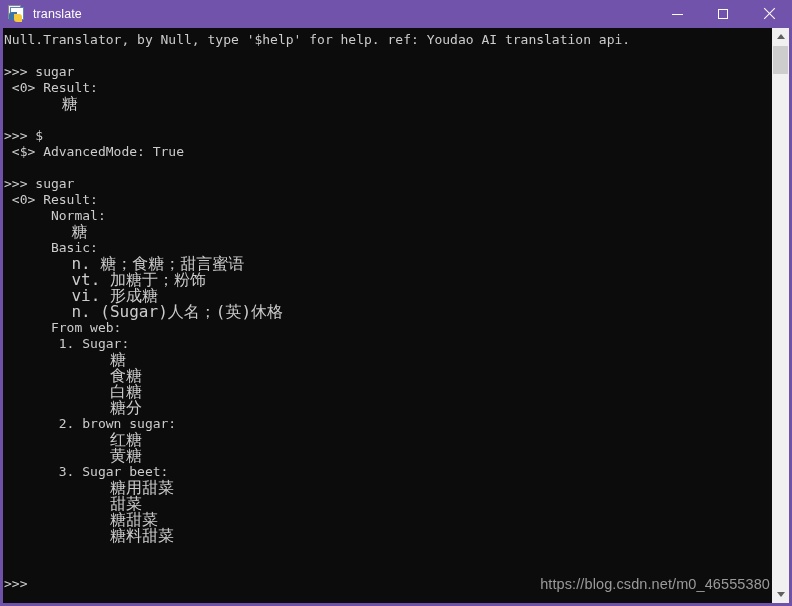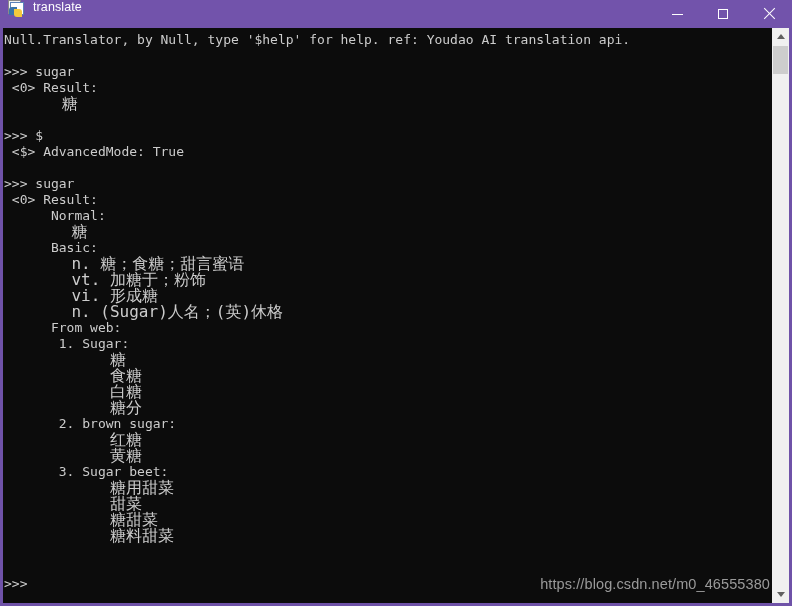--- a/index.html
+++ b/index.html
@@ -17,20 +17,21 @@
   }
 
   
   .titlebar {
     position: absolute;
     top: 0; left: 0;
     width: 792px;
     height: 28px;
     background: #7253ab;
     display: flex;
+    align-items: center;
   }
   .title-icon {
     width: 18px;
     height: 18px;
     margin-left: 7px;
     margin-right: 8px;
     position: relative;
     flex: none;
   }
   .title-icon .sheetA {

